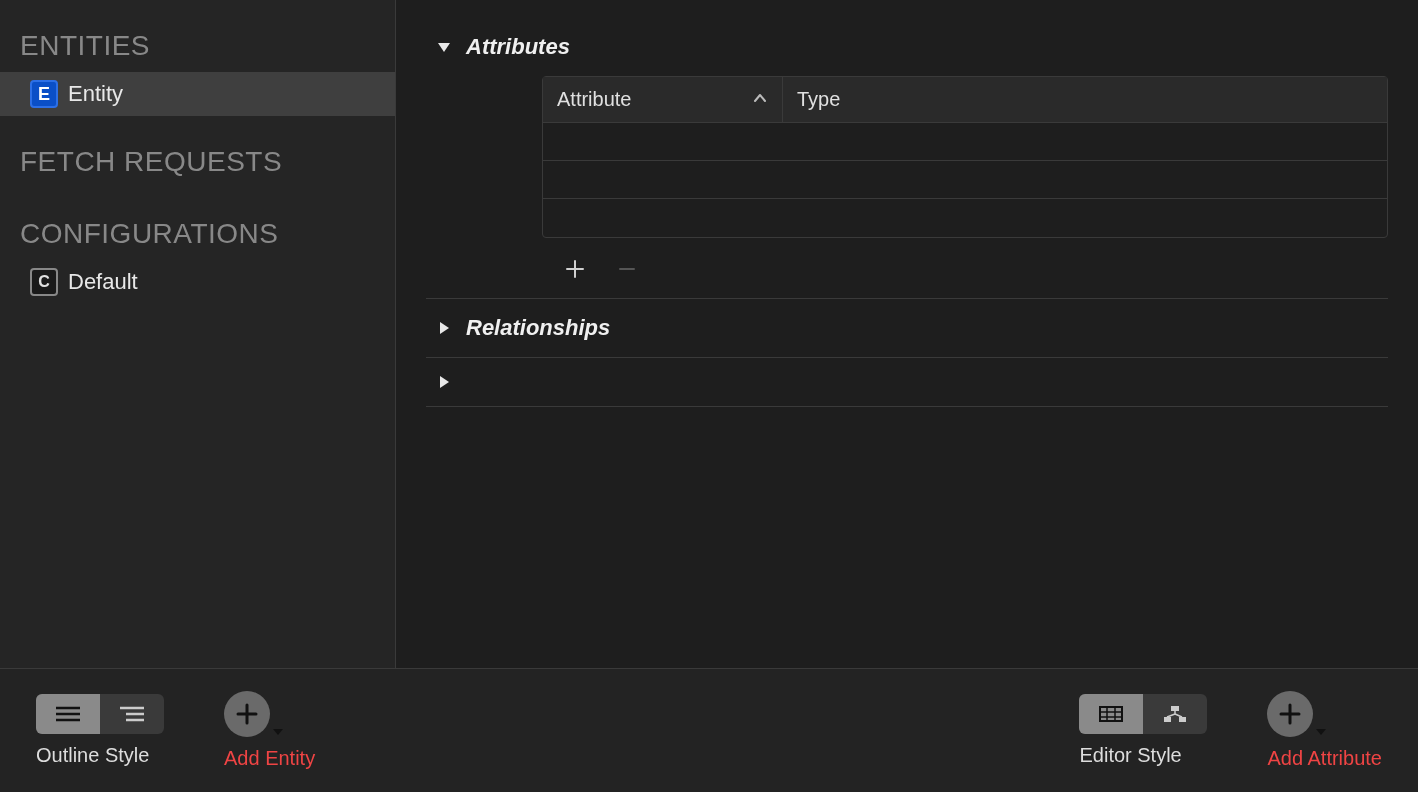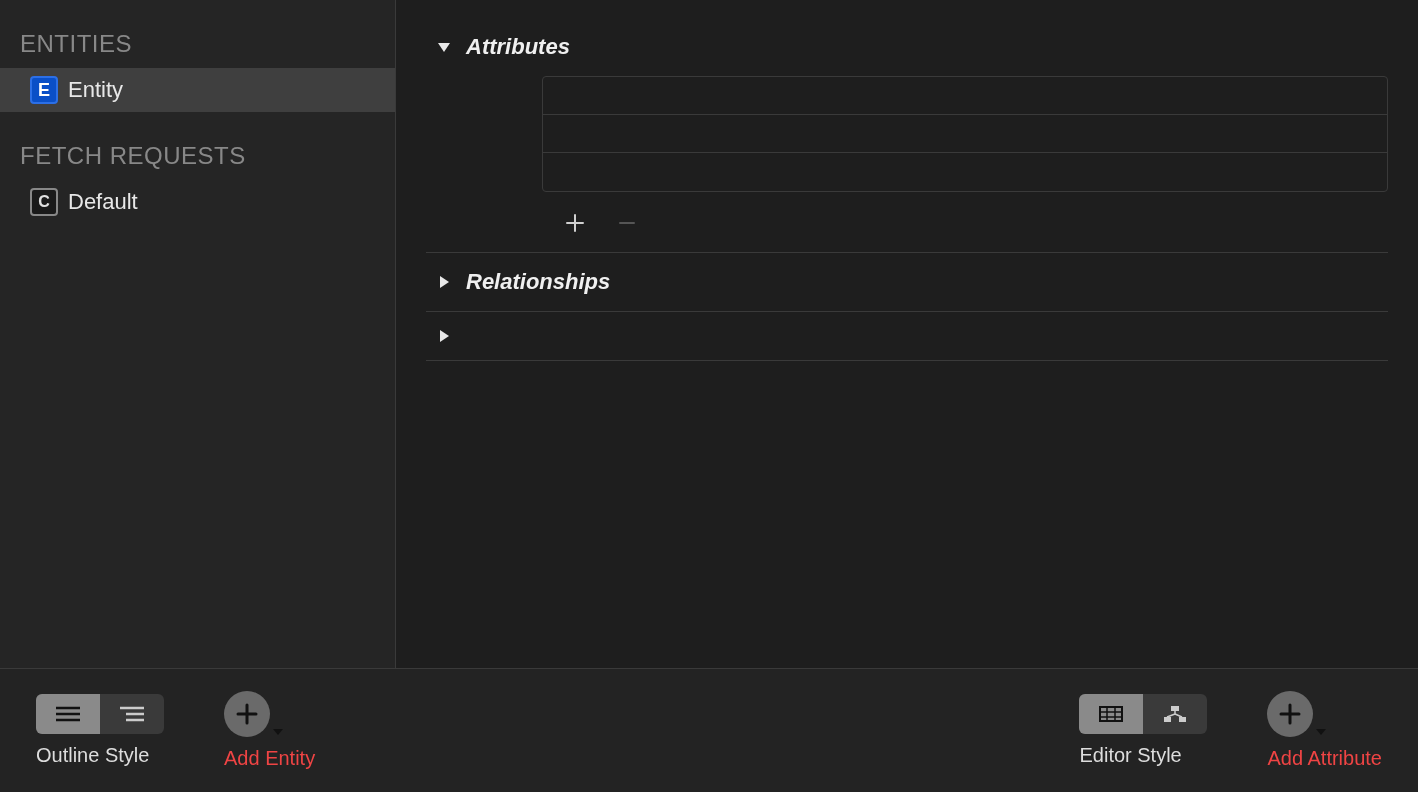--- a/index.html
+++ b/index.html
@@ -19,21 +19,21 @@
       min-height: 0;
     }
     .sidebar {
       width: 396px;
       background: #252525;
       border-right: 1px solid #3a3a3a;
       padding-top: 18px;
     }
     .sidebar-heading {
       color: #888;
-      font-size: 24px;
+      font-size: 28px;
       font-weight: 400;
       letter-spacing: 0.5px;
       padding: 12px 20px 10px;
     }
     .sidebar-item {
       display: flex;
       align-items: center;
       gap: 10px;
       padding: 8px 30px;
       font-size: 22px;
@@ -209,39 +209,53 @@
 <div class="main-area">
   <div class="sidebar">
     <div class="sidebar-heading">ENTITIES</div>
     <div class="sidebar-item selected">
       <span class="entity-badge">E</span>
       <span>Entity</span>
     </div>
 
     <div class="sidebar-heading" style="margin-top:18px">FETCH REQUESTS</div>
 
+    <div class="sidebar-heading" style="margin-top:18px">CONFIGURATIONS</div>
     <div class="sidebar-item">
       <span class="config-badge">C</span>
       <span>Default</span>
     </div>
   </div>
 
   <div class="content">
 
     <div class="section">
       <div class="section-header">
         <span class="disclosure">
           <svg width="16" height="16" viewBox="0 0 16 16">
               <path d="M2 4 L14 4 L8 13 Z" fill="currentColor"></path>
             </svg>
         </span>
         <span class="section-title">Attributes</span>
       </div>
 
       <div class="table-wrap">
+        <div class="table-header">
+          <div class="th th-attribute">
+            <span>Attribute</span>
+            <span class="sort-caret">
+              <svg width="16" height="16" viewBox="0 0 16 16">
+                  <path d="M3 11 L8 5 L13 11" stroke="currentColor" stroke-width="2" fill="none" stroke-linecap="round" stroke-linejoin="round"></path>
+                </svg>
+            </span>
+          </div>
+          <div class="th th-type">
+            <span>Type</span>
+          </div>
+        </div>
         <div class="table-body">
           <div class="table-row"></div>
           <div class="table-row"></div>
           <div class="table-row"></div>
         </div>
       </div>
 
       <div class="table-actions">
         <span class="icon-btn">
           <svg width="22" height="22" viewBox="0 0 22 22">

